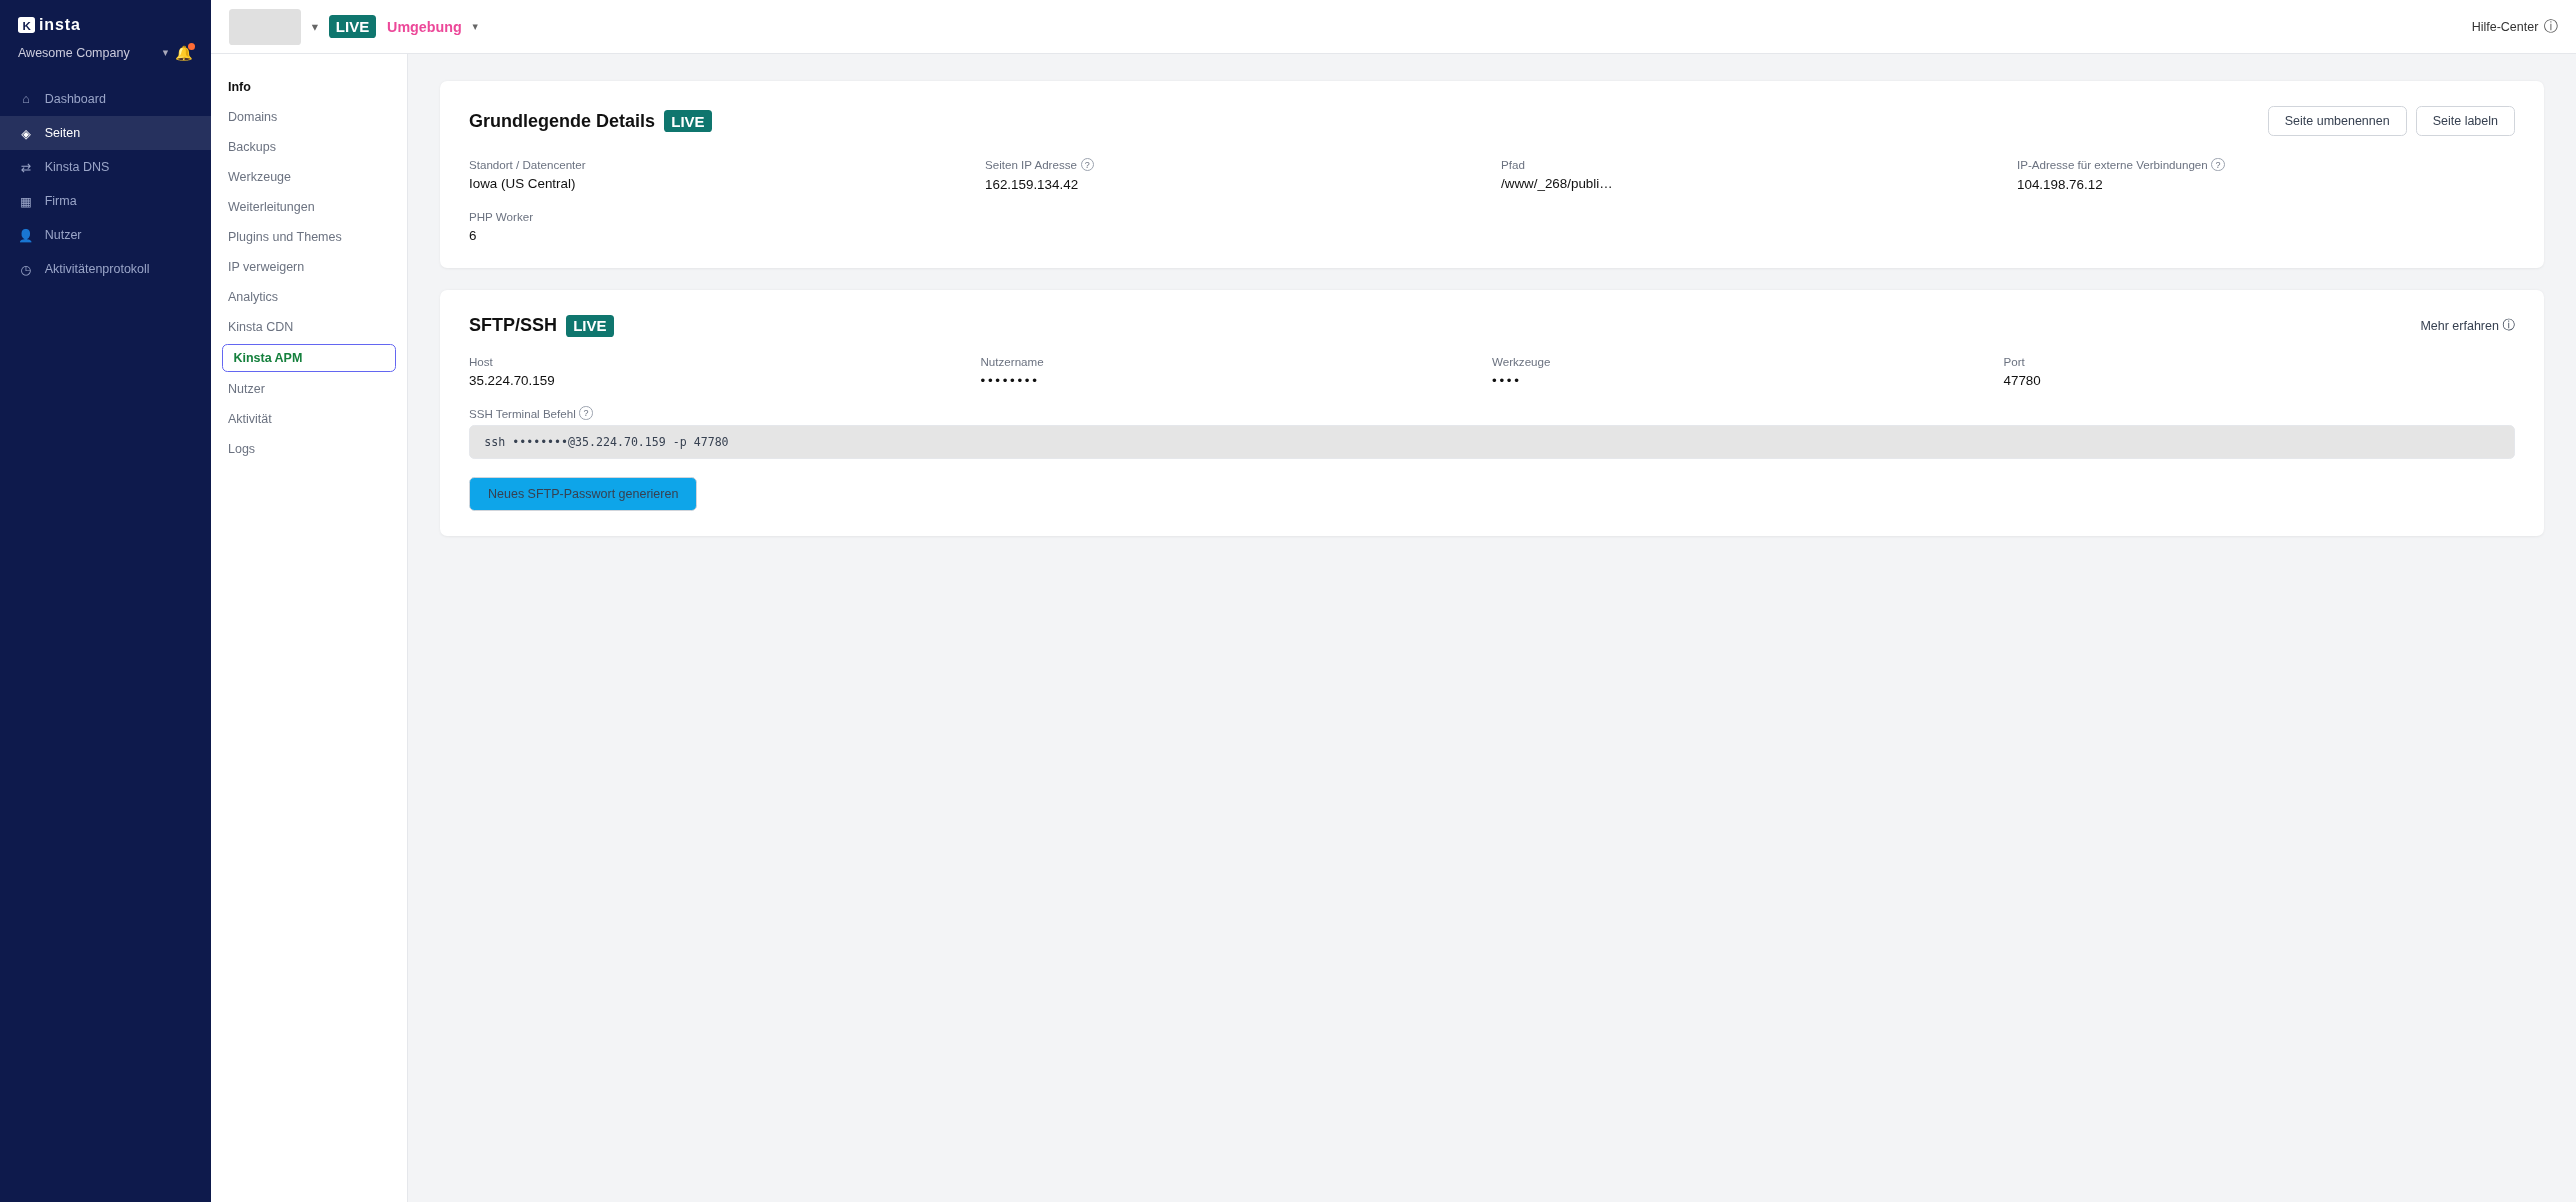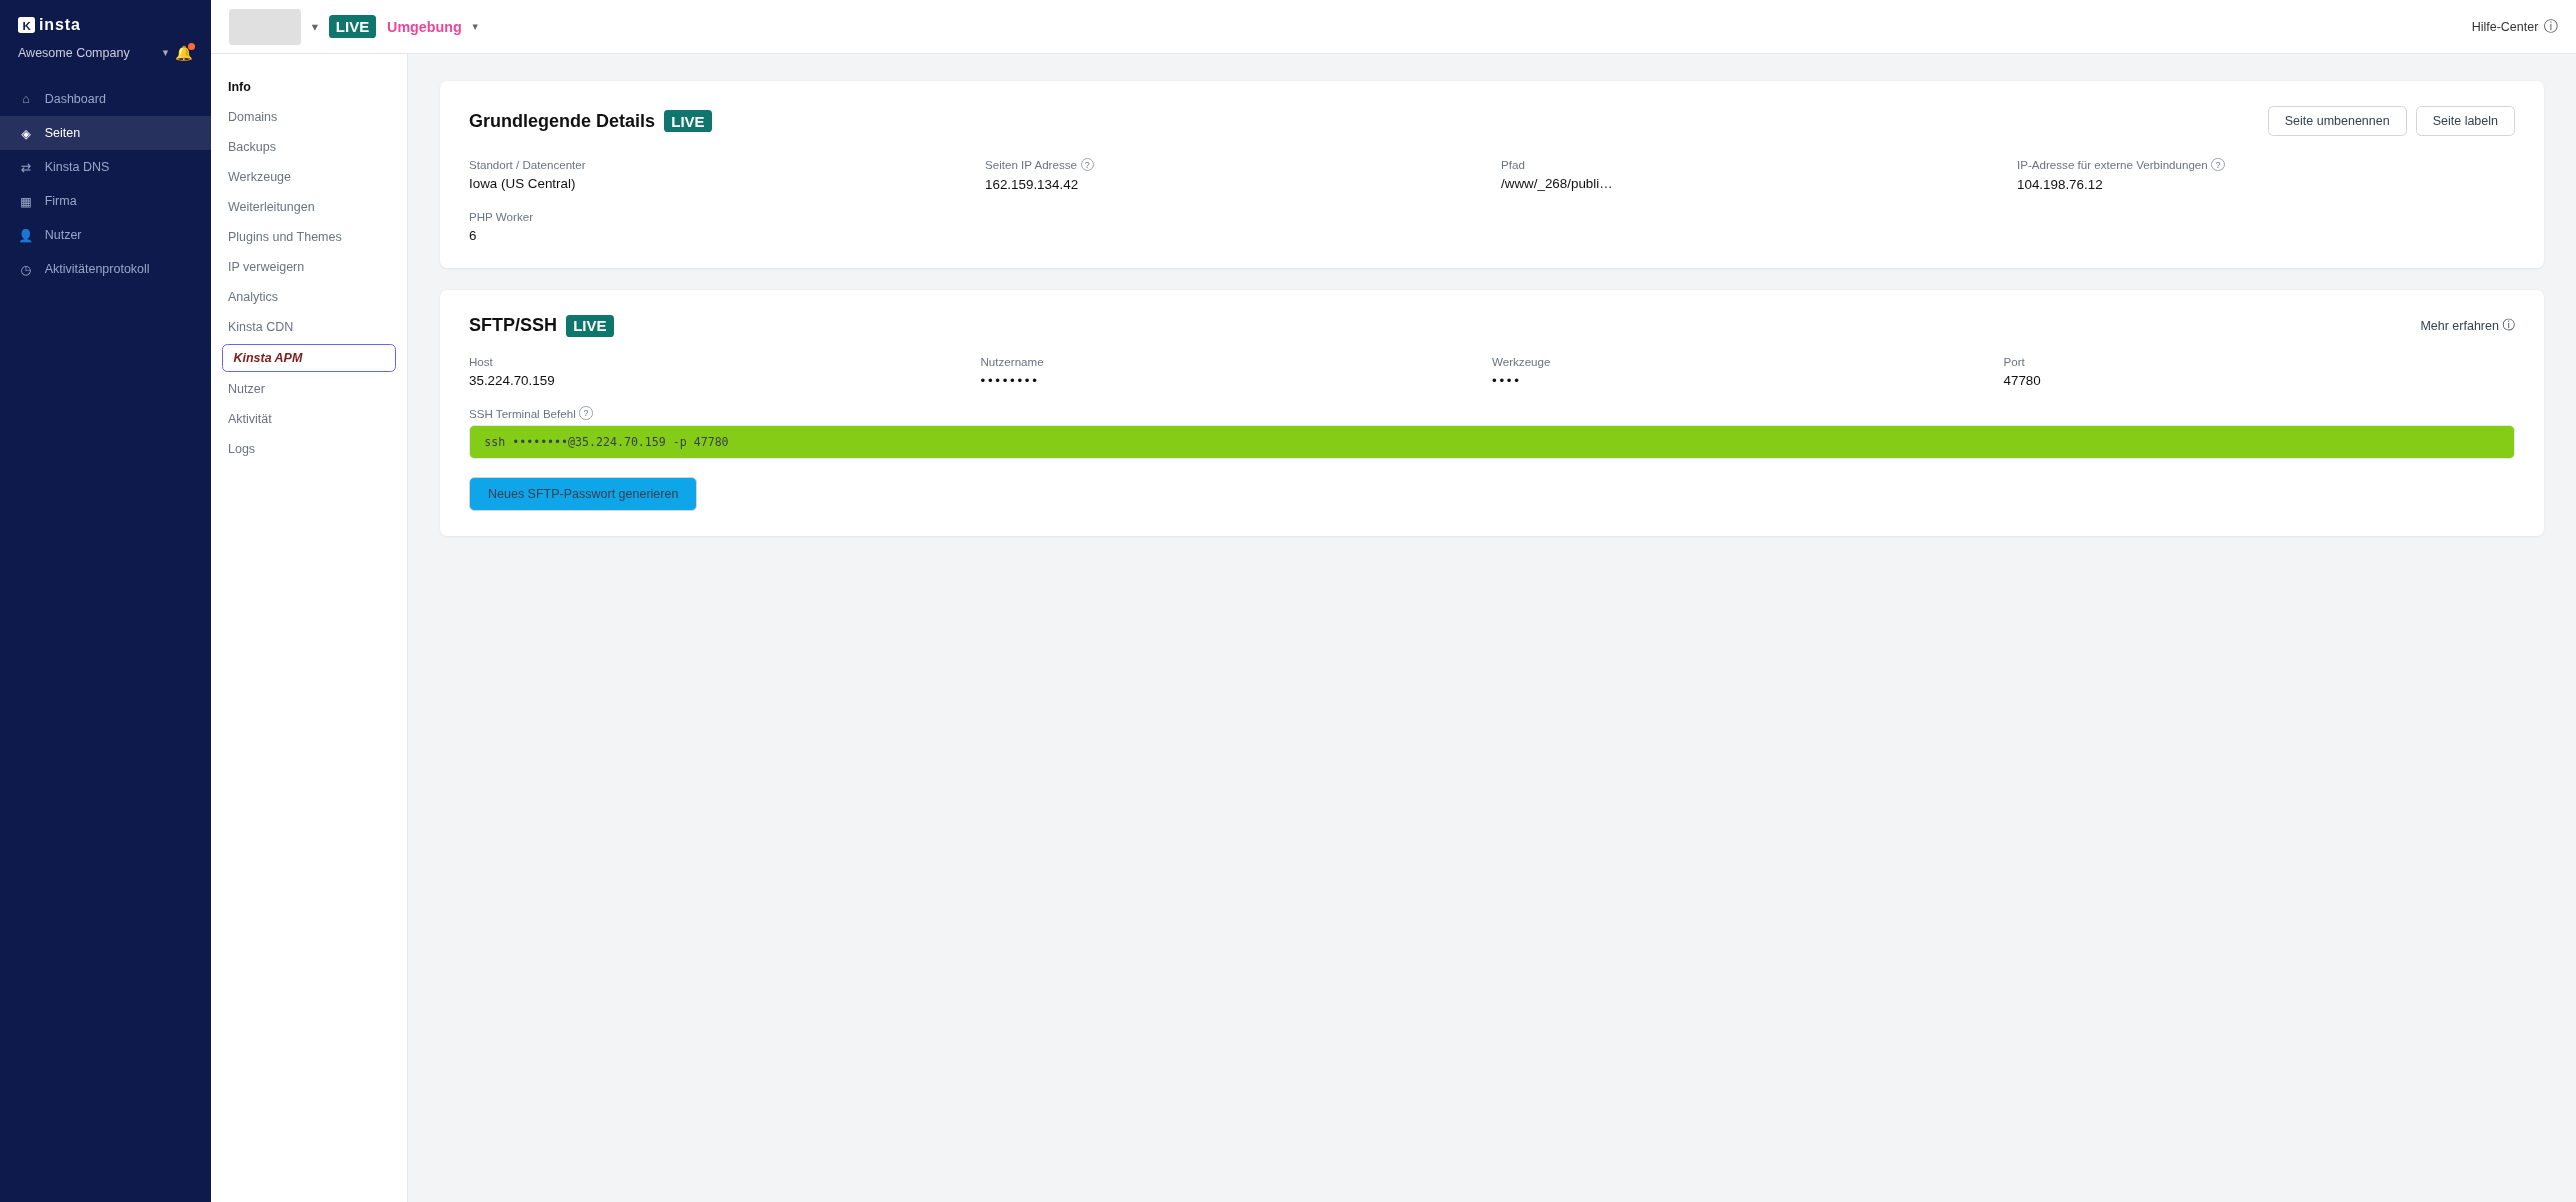--- a/index.html
+++ b/index.html
@@ -163,25 +163,24 @@
       cursor: pointer;
       text-decoration: none;
     }
     .sub-nav-item.active {
       color: #111;
       font-weight: 600;
     }
     .sub-nav-item.highlighted {
       border: 1.8px solid #6366f1;
       border-radius: 5.4px;
-      color: #7f1d1d;
+      color: #15803d;
       font-weight: 600;
       margin: 1.8px 10.7px;
       padding: 6.3px 10.7px;
-      font-style: italic;
     }
 
     
     .content {
       flex: 1;
       overflow-y: auto;
       padding: 27px 32px;
       background: #f3f4f6;
     }
 
@@ -315,21 +314,21 @@
     }
     .ssh-row label {
       font-size: 11.6px;
       color: #6b7280;
       margin-bottom: 5.4px;
       display: flex;
       align-items: center;
       gap: 3.6px;
     }
     .ssh-command {
-      background: #84cc16;
+      background: #e5e5e5;
       border: 0.9px solid #e5e7eb;
       border-radius: 5.4px;
       padding: 9px 14.3px;
       font-family: monospace;
       font-size: 11.6px;
       color: #374151;
     }
     .btn-primary {
       background: #0ea5e9;
       border: 0.9px solid #d1d5db;

